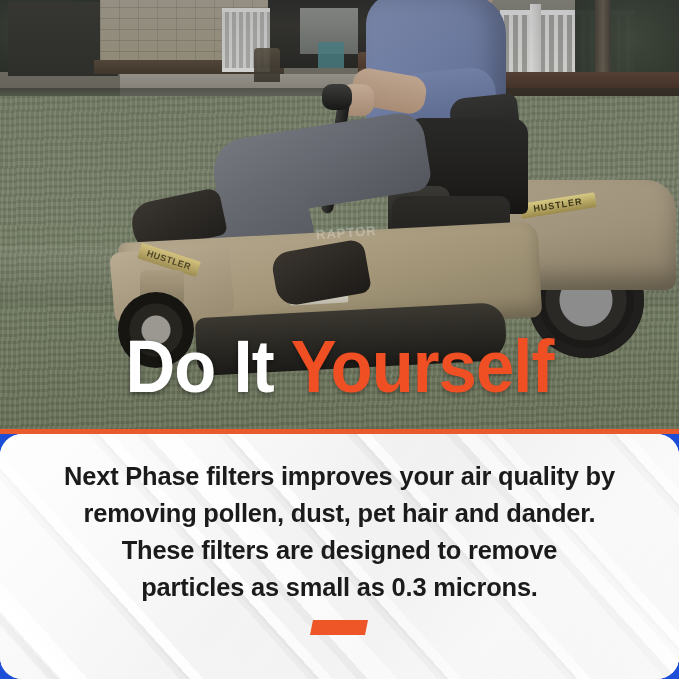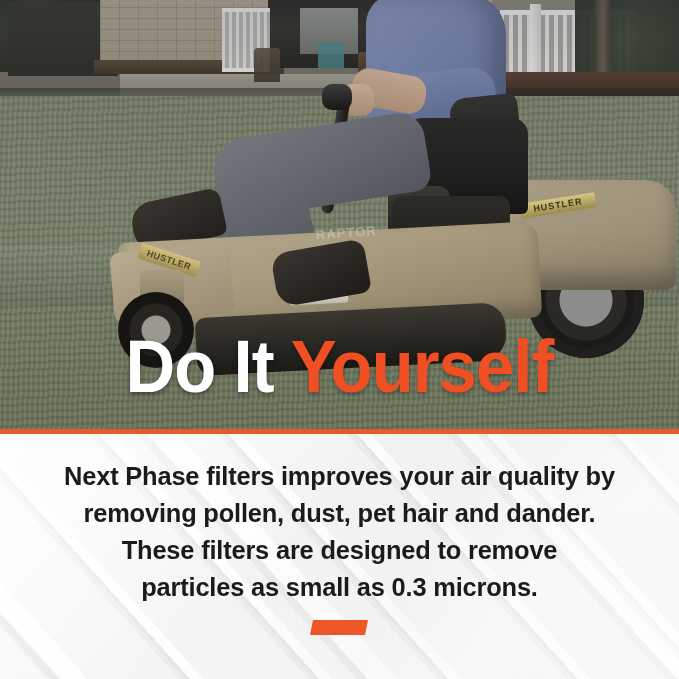--- a/index.html
+++ b/index.html
@@ -262,20 +262,21 @@
 
   
   .rule{
     position:absolute;left:0;top:429px;width:679px;height:5px;background:#e8592c;z-index:4;
   }
 
   
   .panel{
     position:absolute;left:0;top:434px;width:679px;height:245px;overflow:hidden;
     background:#fbfbfb;
+    border-radius:22px;
   }
   .streaks{
     position:absolute;inset:-60px -60px;
     background:
       repeating-linear-gradient(48deg,
         rgba(0,0,0,0) 0 26px,
         rgba(0,0,0,.030) 26px 31px,
         rgba(0,0,0,.055) 31px 34px,
         rgba(255,255,255,.9) 34px 44px,
         rgba(0,0,0,0) 44px 96px),

